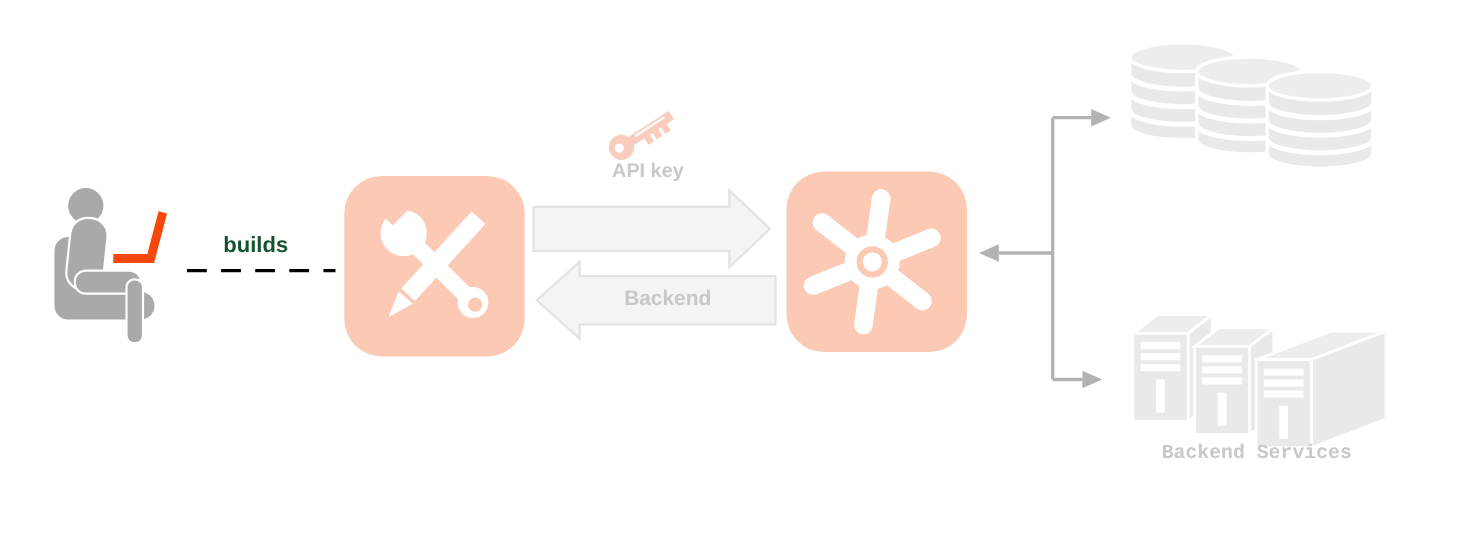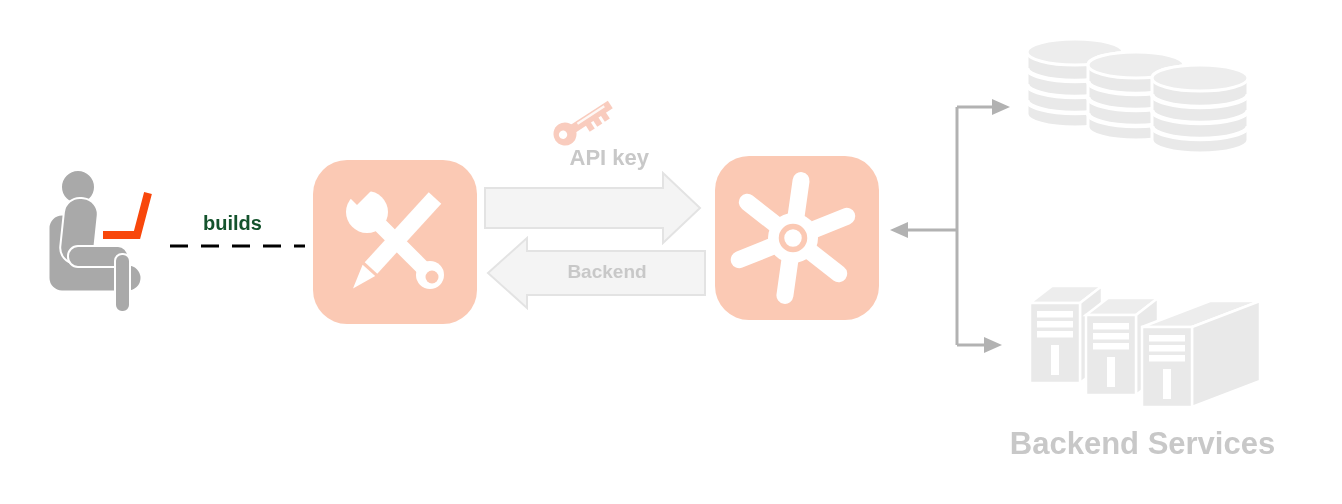--- a/index.html
+++ b/index.html
@@ -54,21 +54,21 @@
         <circle cx="0" cy="0" r="11.5"></circle>
         <rect x="8" y="-4.5" width="46" height="9"></rect>
         <rect x="22" y="3" width="6" height="8.5"></rect>
         <rect x="31" y="3" width="6" height="8.5"></rect>
         <rect x="40" y="3" width="6" height="8.5"></rect>
       </g>
       <circle cx="-2" cy="-0.5" r="4.2" fill="#fff"></circle>
       <rect x="16" y="-3" width="32" height="2.4" fill="#fff" opacity="0.85"></rect>
     </g>
   </svg>
-  <div class="abs lbl faded-lbl" style="left:529px;top:145px;width:120px;font-size:22px;text-align:right;">API key</div>
+  <div class="abs lbl faded-lbl" style="left:529px;top:145px;width:120px;font-size:18px;">API key</div>
 
   <svg class="abs" style="left:483px;top:171px;" width="220" height="74" viewBox="0 0 220 74">
     <polygon points="2,17 180,17 180,2 217,37 180,72 180,57 2,57" fill="#F4F4F4" stroke="#E3E3E3" stroke-width="2"></polygon>
   </svg>
 
   <svg class="abs" style="left:485px;top:236px;" width="222" height="74" viewBox="0 0 222 74">
     <polygon points="220,15 42,15 42,2 3,37 42,72 42,59 220,59" fill="#F4F4F4" stroke="#E3E3E3" stroke-width="2"></polygon>
   </svg>
   <div class="abs lbl faded-lbl" style="left:527px;top:261px;width:160px;font-size:19px;">Backend</div>
 
@@ -164,15 +164,15 @@
       <polygon points="174,49 242,23 242,103 174,129"></polygon>
       <rect x="124" y="49" width="50" height="80"></rect>
     </g>
     <g fill="#fff">
       <rect x="131" y="57" width="36" height="6.5"></rect>
         <rect x="131" y="67" width="36" height="6.5"></rect>
       <rect x="131" y="77" width="36" height="6.5"></rect>
         <rect x="145" y="91" width="8" height="30"></rect>
     </g>
   </svg>
-  <div class="abs lbl faded-lbl" style="left:1000px;top:426px;width:285px;font-size:31px;">Backend Services</div>
+  <div class="abs lbl faded-lbl" style="left:1000px;top:402px;width:285px;font-size:18px;font-family:Liberation Mono, monospace;">Backend Services</div>
 
 </div>
 
 </body></html>

